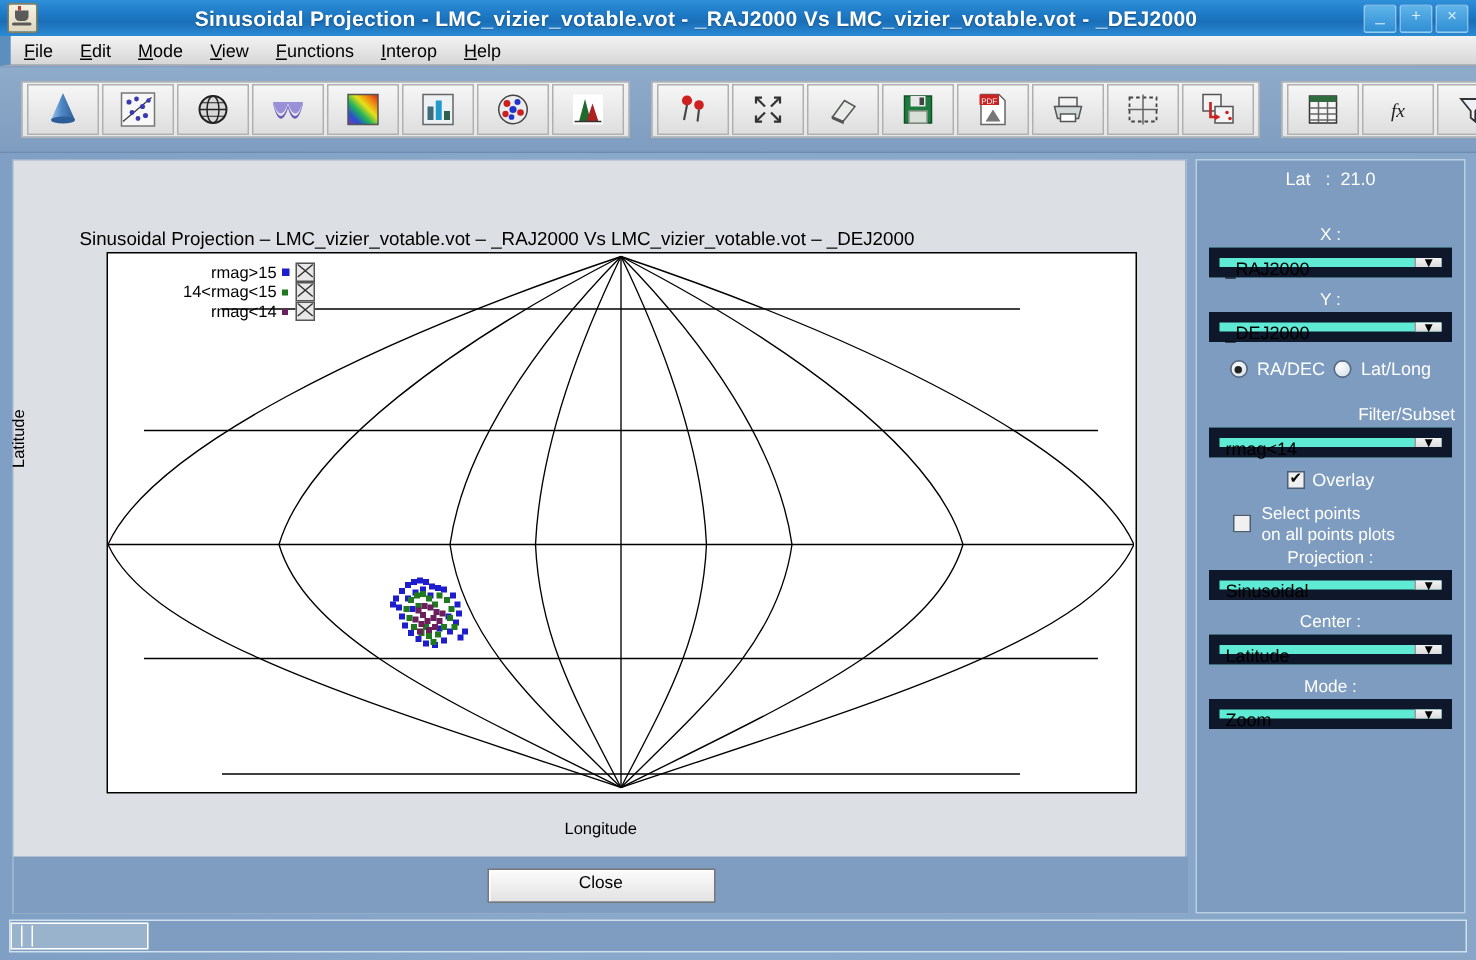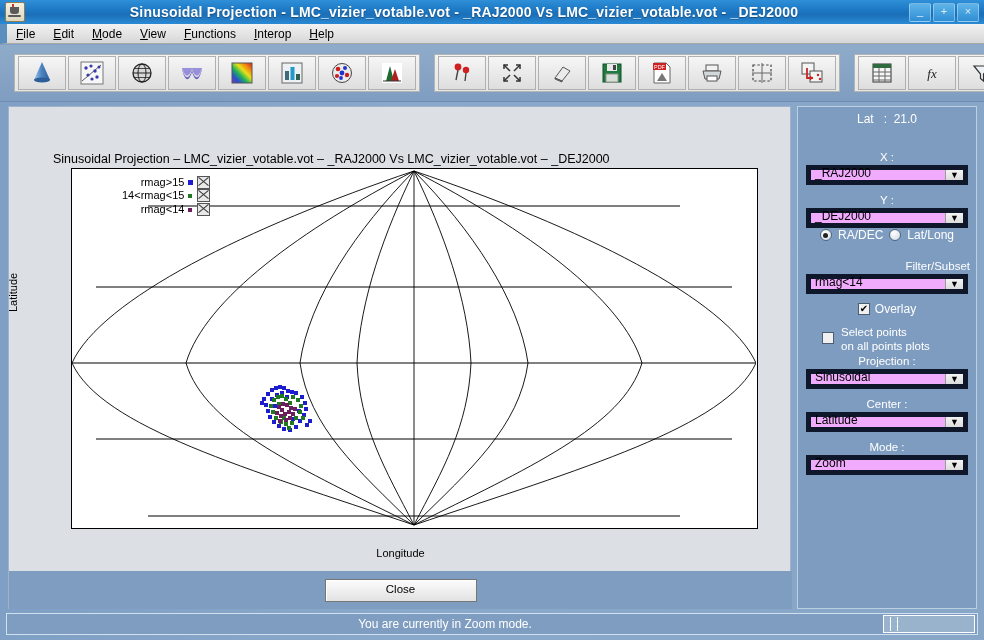--- a/index.html
+++ b/index.html
@@ -159,37 +159,37 @@
   .rpanel .coord{
     text-align:center;color:#ffffff;font-size:12px;margin-top:16px;line-height:20px;
     white-space:pre;
   }
   .flabel{
     text-align:center;color:#ffffff;font-size:11.5px;margin-top:9px;margin-bottom:2px;
   }
   .flabel.left{text-align:right;padding-left:2px;}
   .combo{
     position:relative;height:20px;margin:0 2px;
-    background:#f0abfc;border:5px solid #0f172a;
-    box-sizing:border-box;display:flex;align-items:flex-end;
+    background:#5eead4;border:7px solid #0f172a;
+    box-sizing:border-box;display:flex;align-items:flex-start;
   }
   .combo .val{
     flex:1;font-size:12px;color:#000;padding-left:4px;
     overflow:hidden;white-space:nowrap;
   }
   .combo .arrow{
     width:17px;height:100%;
     background:linear-gradient(to bottom,#f4f4f4,#dcdcdc);
     border-left:1px solid #9a9a9a;
     display:flex;align-items:center;justify-content:center;
     font-size:9px;color:#000;
   }
   .radiorow{
     display:flex;align-items:center;justify-content:center;gap:6px;
-    margin-top:0;color:#ffffff;font-size:12px;
+    margin-top:11px;color:#ffffff;font-size:12px;
   }
   .radio{
     width:12px;height:12px;border-radius:50%;
     background:radial-gradient(circle at 35% 30%,#ffffff,#cfd9e3);
     border:1px solid #51657c;display:inline-block;position:relative;
     box-sizing:border-box;
   }
   .radio.on::after{
     content:"";position:absolute;left:2.5px;top:2.5px;width:5px;height:5px;
     border-radius:50%;background:#222;
@@ -651,17 +651,16 @@
     </div>
 
     <div class="flabel">Mode :</div>
     <div class="combo">
       <div class="val">Zoom</div>
       <div class="arrow">▼</div>
     </div>
   </div>
 
   <div class="statusbar">
-    <div class="status-text">You are currently in Zoom mode.</div>
     <div class="status-grip"></div>
   </div>
 
 </div>
 
 </body></html>

